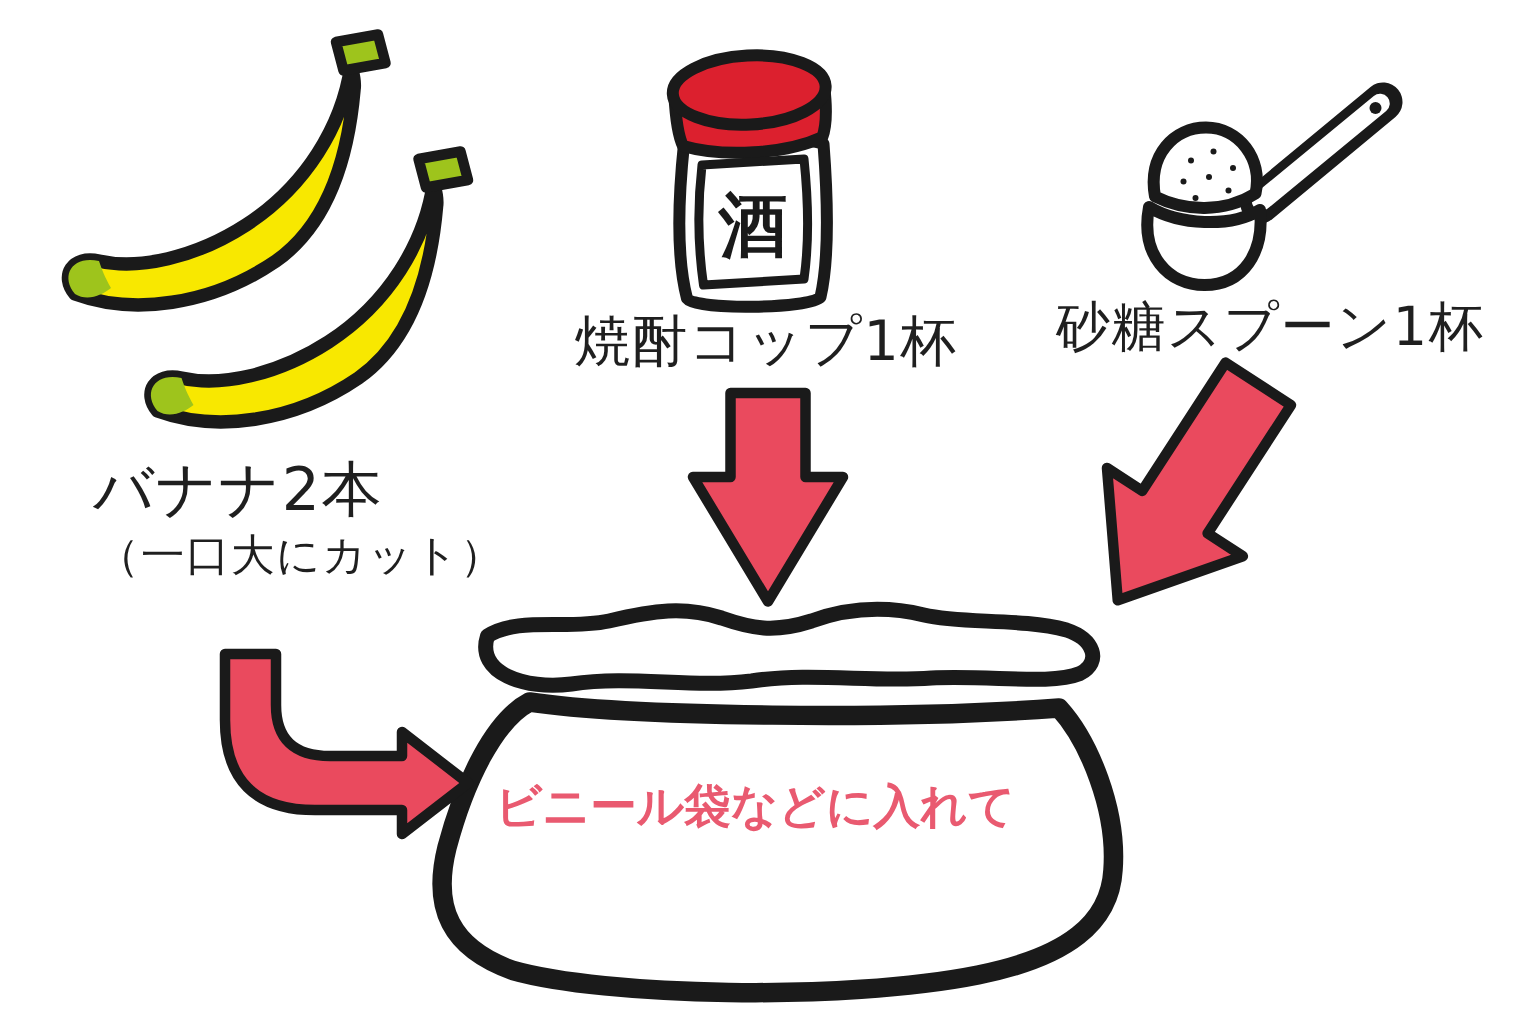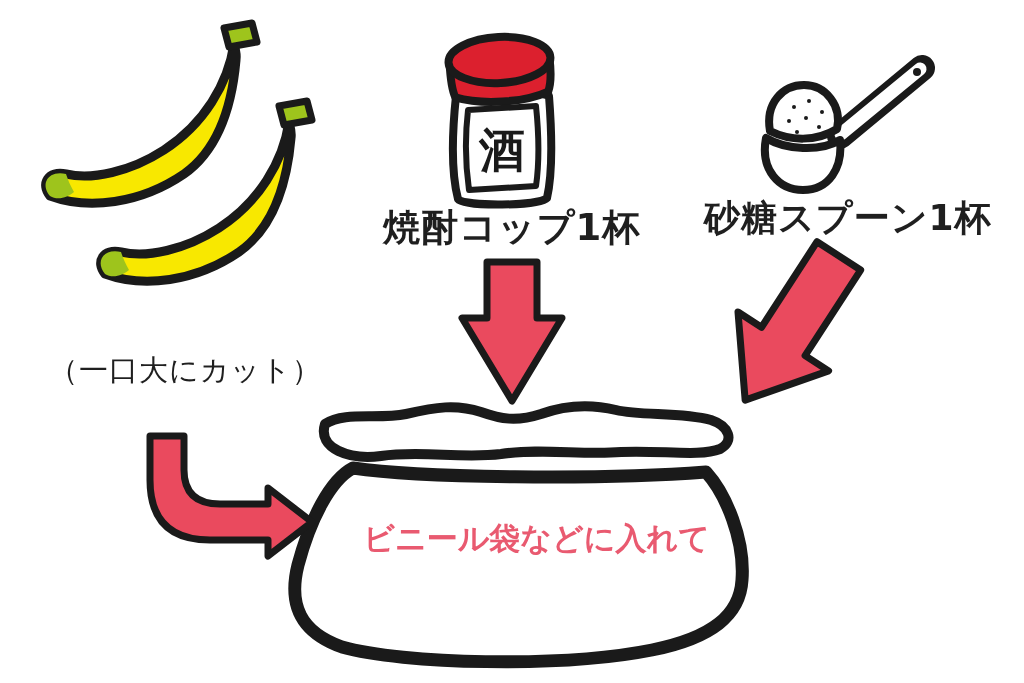--- a/index.html
+++ b/index.html
@@ -17,33 +17,33 @@
   .stage{
     position:relative;
     width:1024px;height:683px;
     margin:0 auto;
     background:#ffffff;
     overflow:hidden;
   }
   .stage svg{position:absolute;left:0;top:0;}
   .lbl{
     position:absolute;
-    font-weight:700;
+    font-weight:400;
     color:var(--label-text);
     white-space:nowrap;
     letter-spacing:1px;
     font-family:"DejaVu Sans",sans-serif;
   }
   .lbl-shochu{left:383px;top:203px;font-size:37px;}
   .lbl-sugar{left:704px;top:194px;font-size:36px;}
   .lbl-banana{left:62px;top:299px;font-size:40px;}
-  .lbl-banana-note{left:49px;top:351px;font-size:29px;font-weight:500;}
+  .lbl-banana-note{left:64px;top:351px;font-size:29px;font-weight:500;}
   .bag-instruction{
     position:absolute;left:330px;top:515px;width:380px;
-    text-align:right;color:var(--bag-text-pink);
+    text-align:left;color:var(--bag-text-pink);
     font-weight:600;font-size:31px;line-height:1.5;
     font-family:"DejaVu Sans",sans-serif;
   }
   .bag-instruction .line2{font-size:30px;}
   .ink{stroke:var(--outline);stroke-linejoin:round;stroke-linecap:round;fill:#ffffff;}
   .pink-arrow{fill:var(--arrow-pink);stroke:var(--outline);stroke-width:7;stroke-linejoin:round;}
   .kanji{
     font-family:"DejaVu Sans",sans-serif;
     font-size:46px;font-weight:600;fill:var(--outline);
   }
@@ -114,20 +114,21 @@
                C 700,457 661,450 621,452 C 581,455 541,448 501,454
                C 461,459 421,450 381,456 C 350,460 317,449 325,424 Z"></path>
     </g>
 
     <path class="pink-arrow" d="M 487,262 L 537,262 L 537,318 L 562,318 L 512,401 L 462,318 L 487,318 Z"></path>
     <path class="pink-arrow" transform="translate(792,328) rotate(33)" d="M -26,-86 L 26,-86 L 26,16 L 54,16 L 0,86 L -54,16 L -26,16 Z"></path>
     <path class="pink-arrow" d="M 150,436 L 184,436 L 184,470 Q 184,504 220,504 L 268,504 L 268,488
              L 312,522 L 268,556 L 268,540 L 210,540 Q 150,540 150,480 Z"></path>
   </svg>
 
+  <div class="lbl lbl-banana">バナナ2本</div>
   <div class="lbl lbl-banana-note">（一口大にカット）</div>
   <div class="lbl lbl-shochu">焼酎コップ1杯</div>
   <div class="lbl lbl-sugar">砂糖スプーン1杯</div>
 
   <div class="bag-instruction">
     <div class="line1">ビニール袋などに入れて</div>
   </div>
 
 </div>
 

